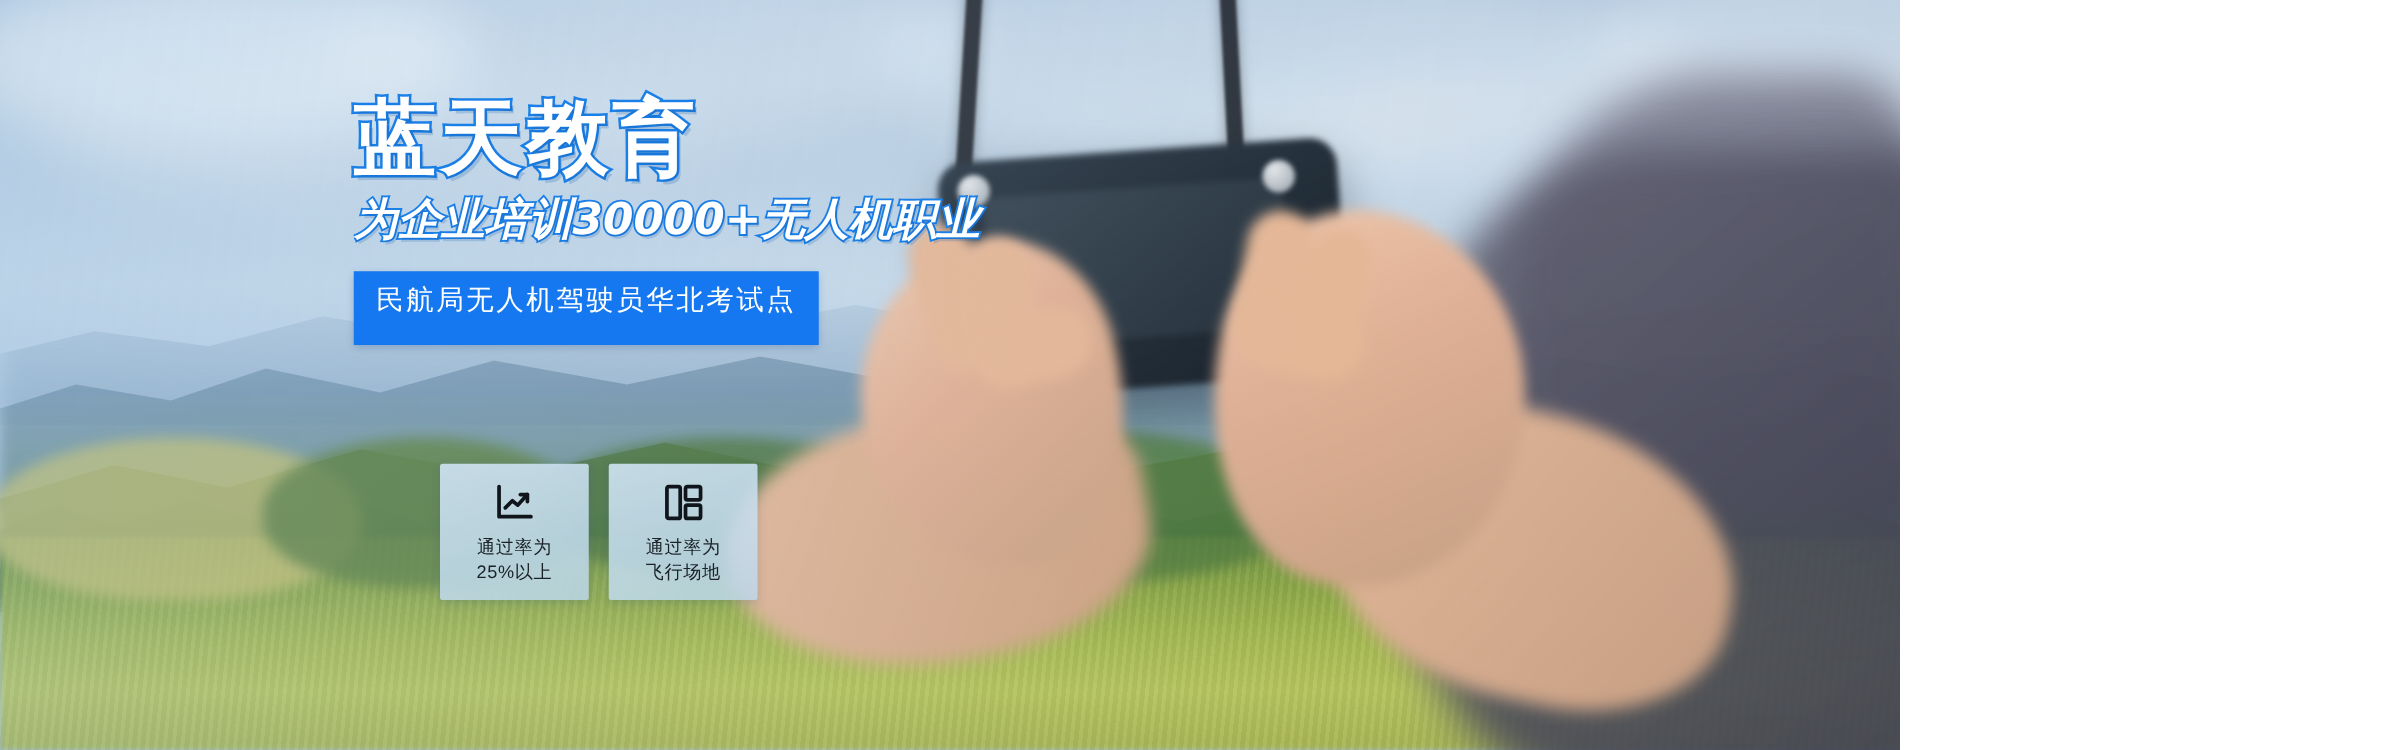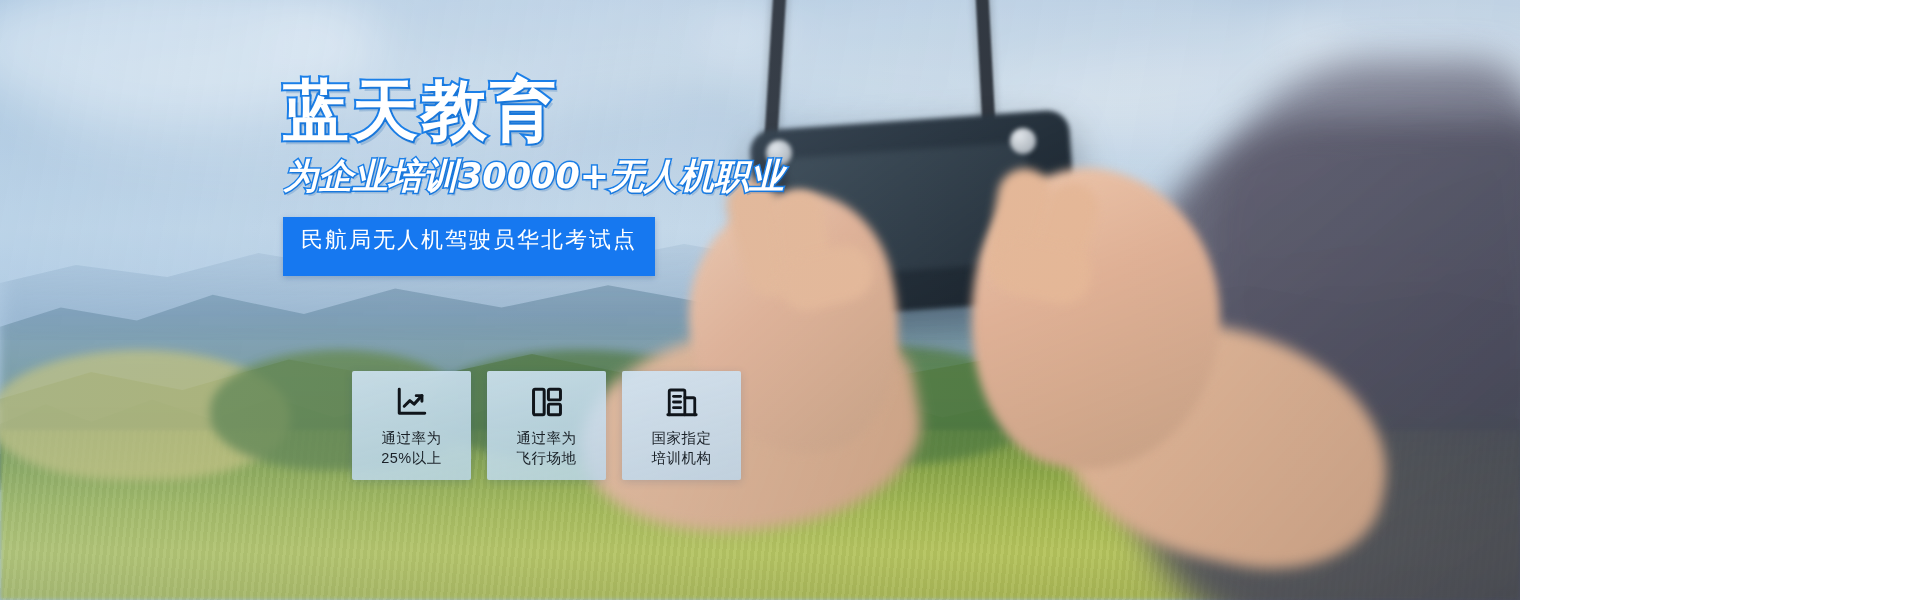--- a/index.html
+++ b/index.html
@@ -370,29 +370,15 @@
         <svg width="34" height="34" viewBox="0 0 24 24" fill="none" stroke="#10151b" stroke-width="2.1" stroke-linejoin="round">
           <rect x="2.5" y="3" width="7.5" height="18" rx="1"></rect>
           <rect x="13" y="3" width="8.5" height="7.5" rx="1"></rect>
           <rect x="13" y="13.5" width="8.5" height="7.5" rx="1"></rect>
         </svg>
       </span>
       <div class="card-text">通过率为
 飞行场地</div>
     </div>
 
-    <div class="card">
-      <span class="card-icon">
-        <svg width="34" height="34" viewBox="0 0 24 24" fill="none" stroke="#10151b" stroke-width="2" stroke-linecap="round" stroke-linejoin="round">
-          <path d="M3 21V4.5a1 1 0 0 1 1-1h9a1 1 0 0 1 1 1V21"></path>
-          <path d="M14 9h6a1 1 0 0 1 1 1v11"></path>
-          <line x1="2" y1="21" x2="22" y2="21"></line>
-          <line x1="6" y1="8" x2="11" y2="8"></line>
-          <line x1="6" y1="12" x2="11" y2="12"></line>
-          <line x1="6" y1="16" x2="11" y2="16"></line>
-        </svg>
-      </span>
-      <div class="card-text">国家指定
-培训机构</div>
-    </div>
 
   </div>
 </div>
 
 </body></html>

